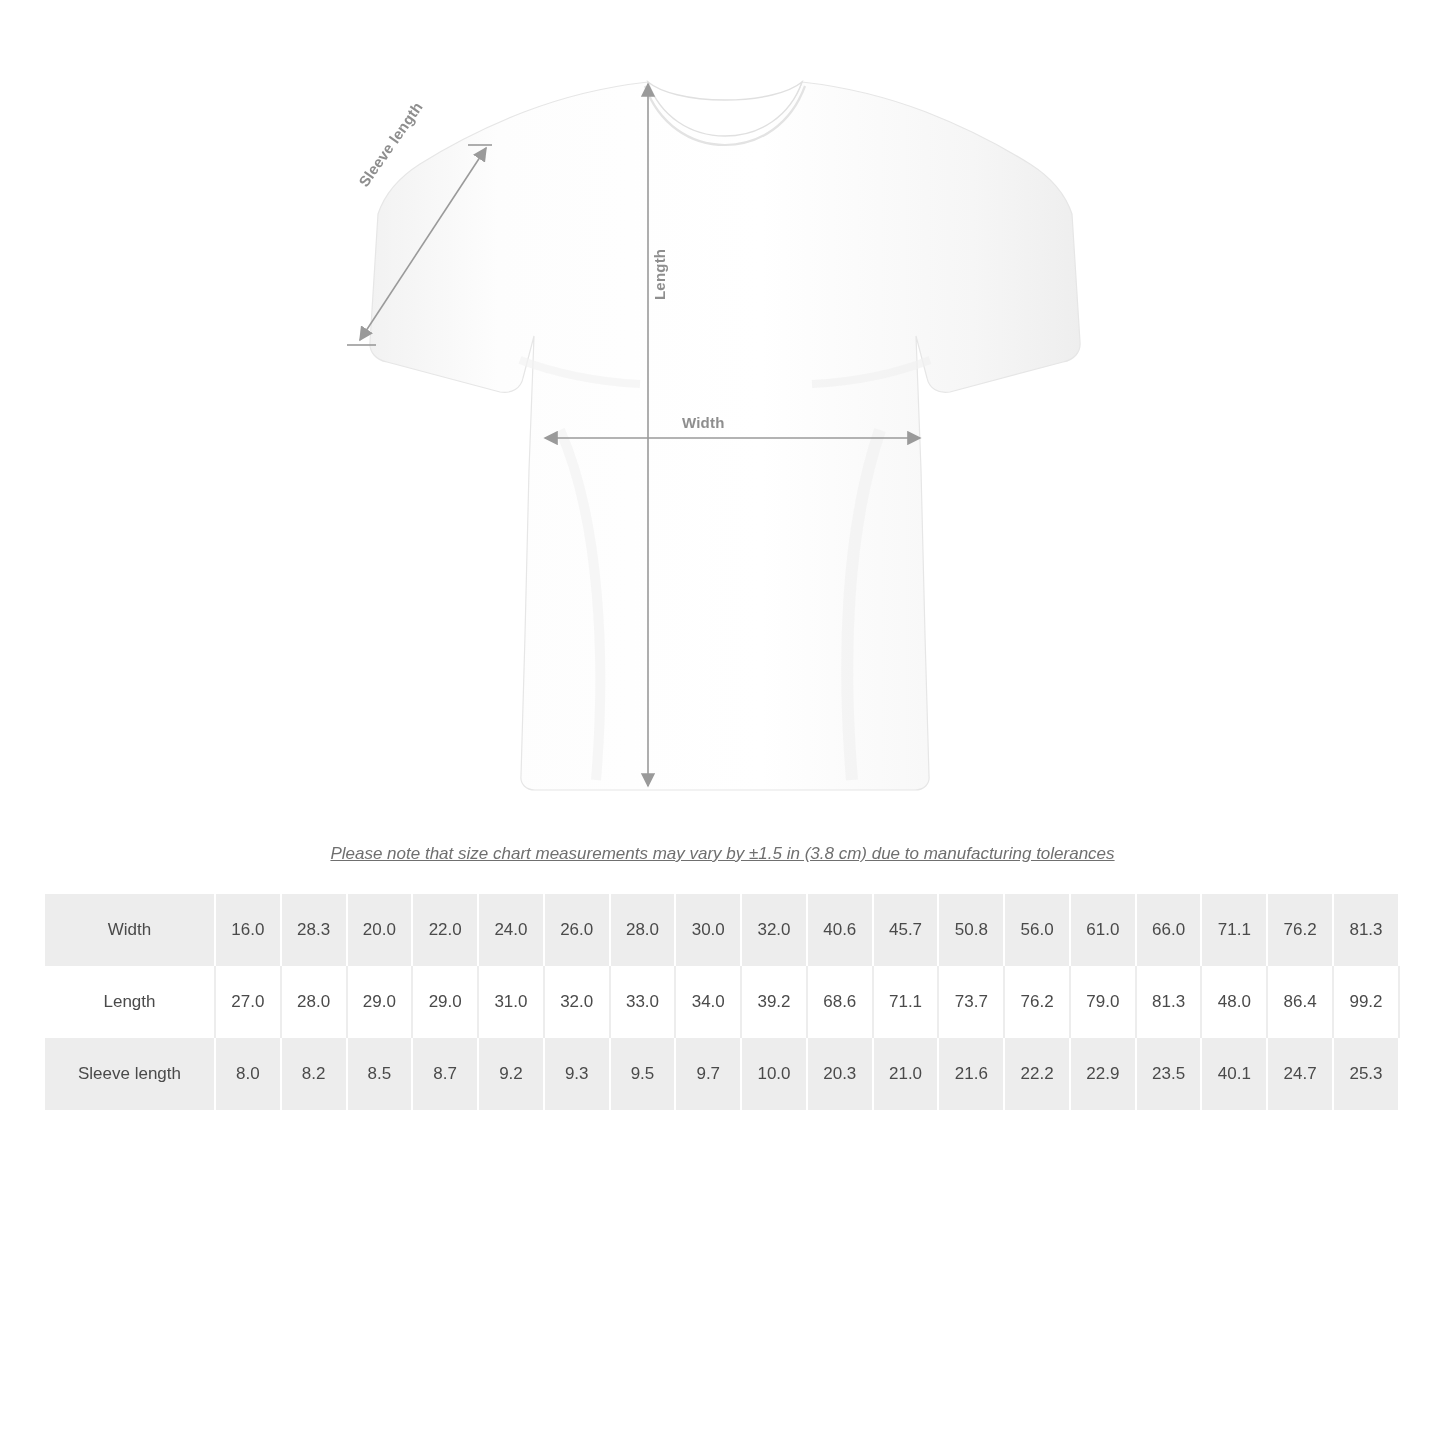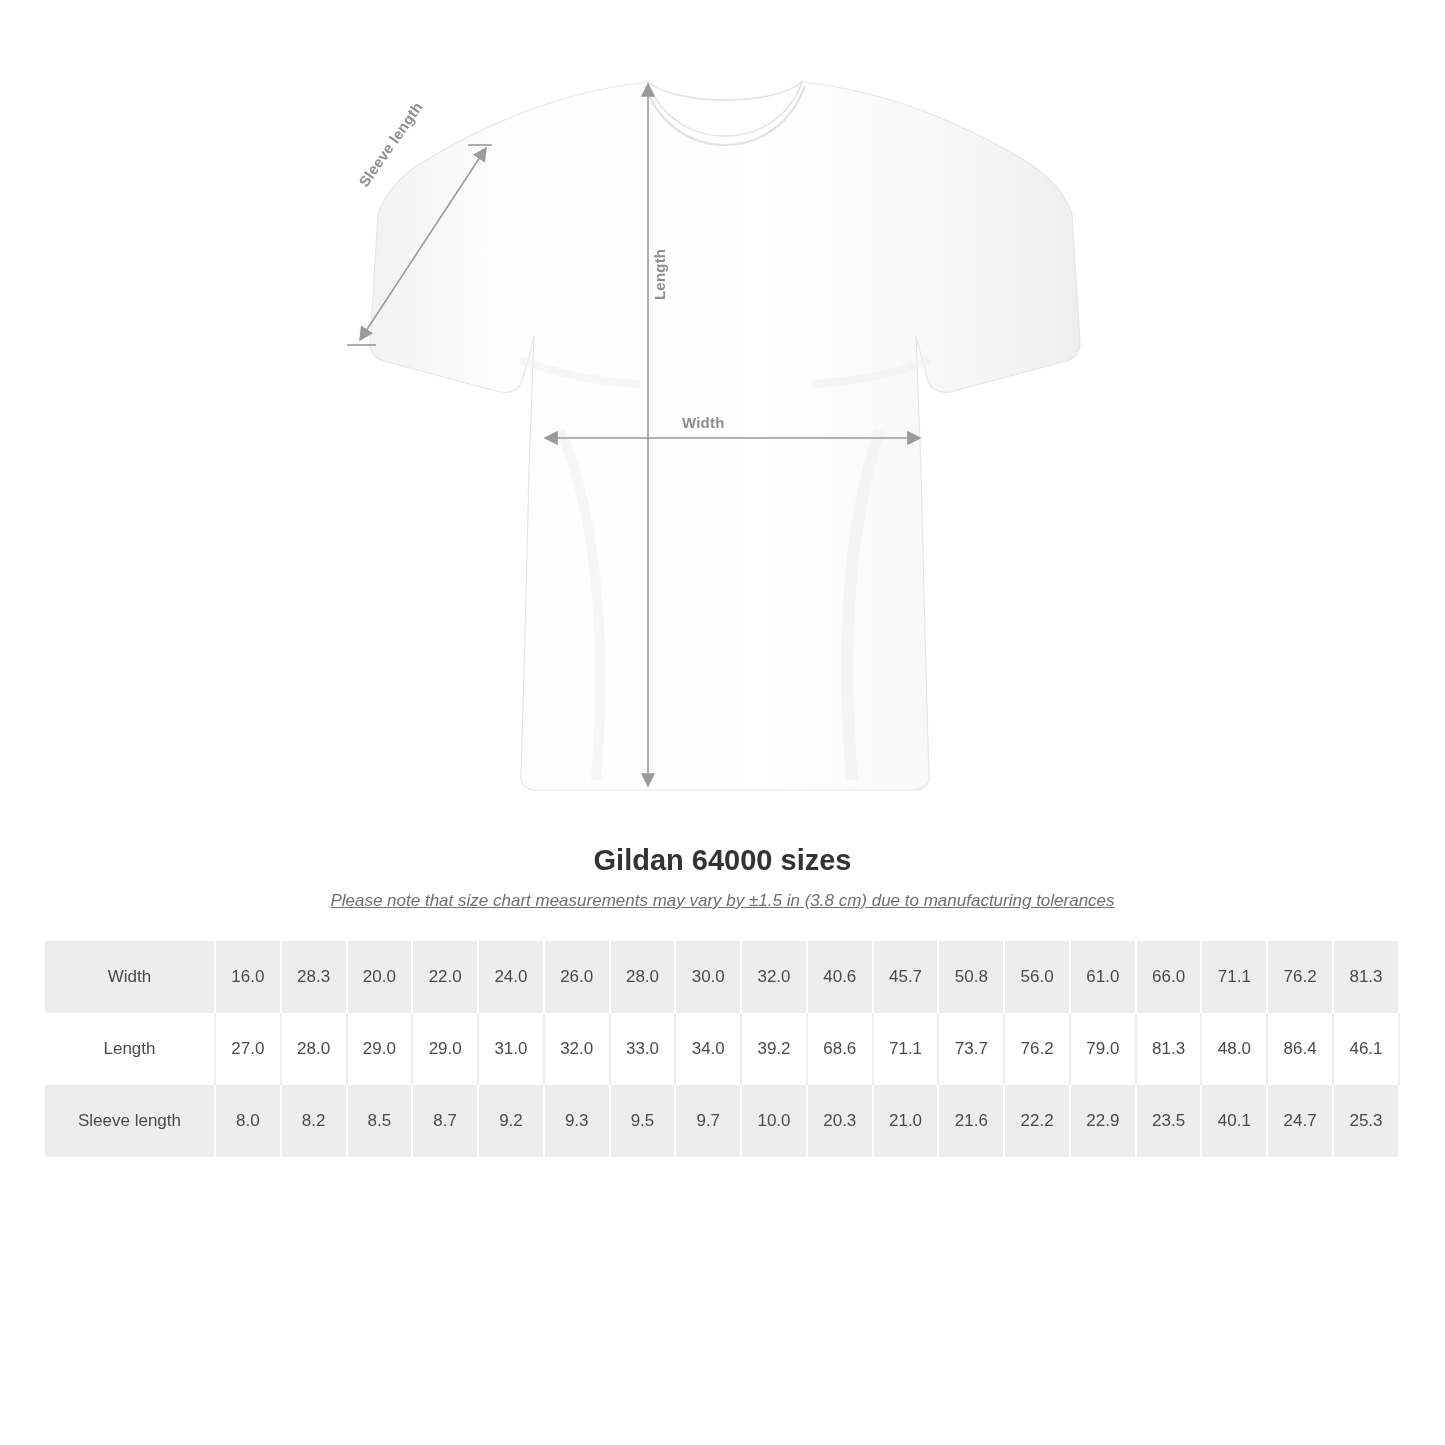--- a/index.html
+++ b/index.html
@@ -195,21 +195,20 @@
 
       <line x1="545" y1="438" x2="920" y2="438" stroke="#9a9a9a" stroke-width="1.6" marker-start="url(#arrStart)" marker-end="url(#arrEnd)"></line>
     </svg>
 
     <div class="dim-label" id="sleeve-label">Sleeve length</div>
     <div class="dim-label" id="length-label">Length</div>
     <div class="dim-label" id="width-label">Width</div>
   </div>
 
   <div class="title-block">
-    <h1 class="chart-title">Gildan 64000 sizes</h1>
     <div class="chart-note">Please note that size chart measurements may vary by ±1.5 in (3.8 cm) due to manufacturing tolerances</div>
   </div>
 
   <div class="table-wrap">
     <table class="size-table">
       <colgroup>
         <col class="size-col-first">
       </colgroup>
       <tbody>
 
@@ -248,21 +247,21 @@
           <td class="cell">34.0</td>
           <td class="cell">39.2</td>
           <td class="cell">68.6</td>
           <td class="cell">71.1</td>
           <td class="cell">73.7</td>
           <td class="cell">76.2</td>
           <td class="cell">79.0</td>
           <td class="cell">81.3</td>
           <td class="cell">48.0</td>
           <td class="cell">86.4</td>
-          <td class="cell">46.1</td>
+          <td class="cell">99.2</td>
         </tr>
 
         <tr class="row-sleeve">
           <td class="rowhead cell">Sleeve length</td>
           <td class="cell">8.0</td>
           <td class="cell">8.2</td>
           <td class="cell">8.5</td>
           <td class="cell">8.7</td>
           <td class="cell">9.2</td>
           <td class="cell">9.3</td>

